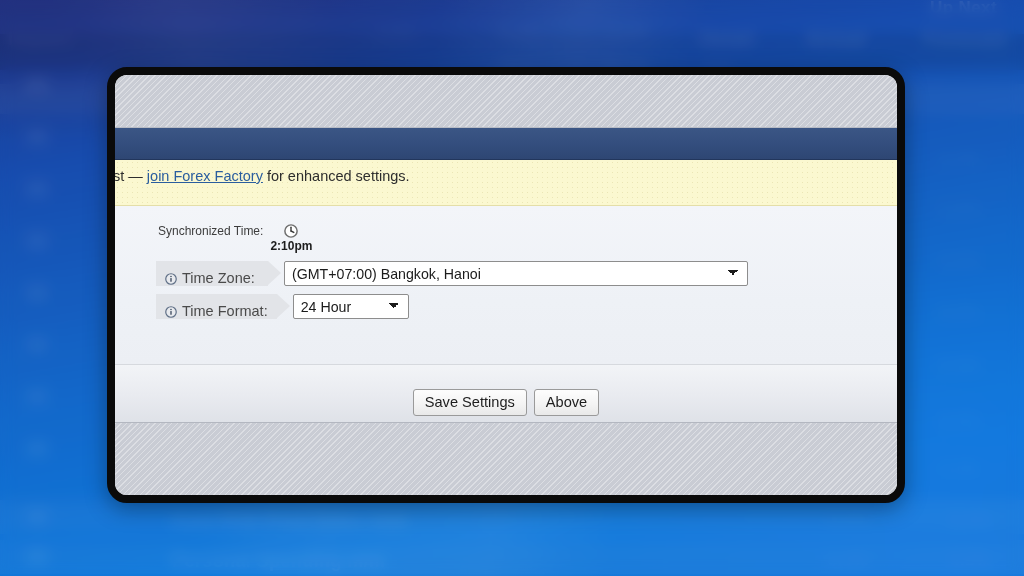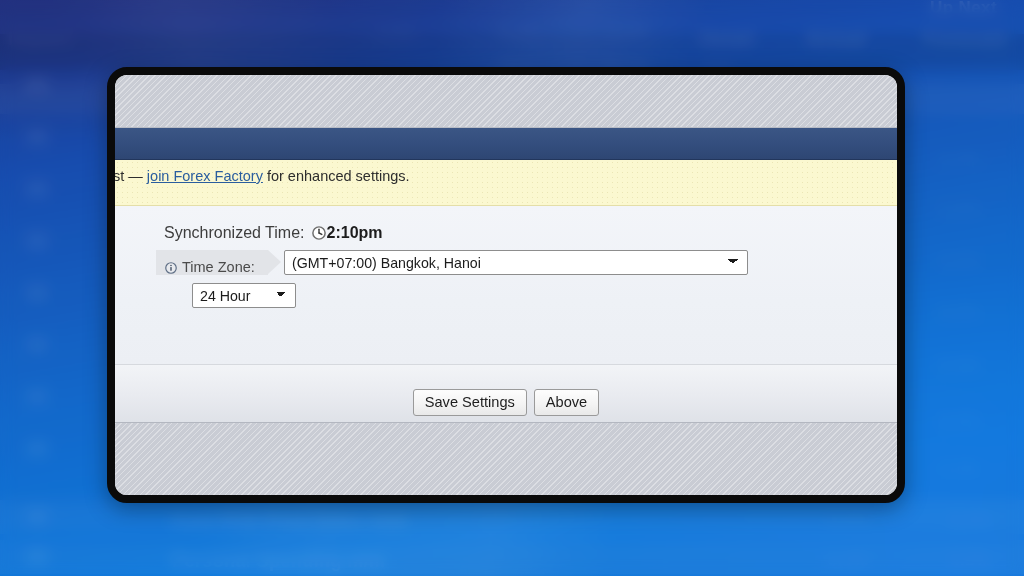--- a/index.html
+++ b/index.html
@@ -149,34 +149,35 @@
 
   
   .body {
     flex: 1 1 auto;
     background: linear-gradient(180deg, #f3f5f9 0%, #eef1f6 60%, #eceff4 100%);
     padding: 18px 0 0 41px;
     overflow: hidden;
   }
 
   .sync-line {
-    font-size: 16px;
+    font-size: 12px;
     color: #3a3a3a;
-    margin: 0 0 8px 8px;
+    margin: 0 0 8px 2px;
     display: flex;
     align-items: flex-start;
     gap: 7px;
   }
   .sync-label { color: #3d3d3d; }
   .sync-value {
     font-weight: bold;
     color: #1d1d1d;
     display: inline-flex;
     align-items: center;
     gap: 1px;
+    flex-direction: column;
   }
   .clock-icon {
     display: inline-block;
     width: 14px;
     height: 14px;
     position: relative;
     flex: none;
   }
 
   .desc {
@@ -245,21 +246,21 @@
     background-image:
       linear-gradient(45deg, transparent 50%, #1b1b1b 50%),
       linear-gradient(135deg, #1b1b1b 50%, transparent 50%);
     background-position:
       calc(100% - 14px) calc(50% - 1px),
       calc(100% - 9px) calc(50% - 1px);
     background-size: 5px 5px, 5px 5px;
     background-repeat: no-repeat;
   }
   .sel-tz { width: 464px; }
-  .sel-tf { width: 104px; margin-left: 36px; }
+  .sel-tf { width: 116px; }
 
   
   .footer {
     flex: none;
     height: 57px;
     background: linear-gradient(180deg, #f2f4f7 0%, #e9ebf0 52%, #dfe2e8 100%);
     border-top: 1px solid #d6d9de;
     display: flex;
     align-items: center;
     justify-content: center;
@@ -388,20 +389,30 @@
               </svg>
             </span>
             <span>Time Zone:</span>
           </div>
           <select class="sel sel-tz">
             <option>(GMT+07:00) Bangkok, Hanoi</option>
           </select>
         </div>
 
         <div class="form-row">
+          <div class="tag-label">
+            <span class="info-icon">
+              <svg viewBox="0 0 16 16" width="12" height="12" aria-hidden="true">
+                <circle cx="8" cy="8" r="7" fill="#e8eaee" stroke="#5f6f86" stroke-width="1.6"></circle>
+                <circle cx="8" cy="4.6" r="1.05" fill="#3c4a5e"></circle>
+                <rect x="7.1" y="6.6" width="1.8" height="5.1" rx="0.8" fill="#3c4a5e"></rect>
+              </svg>
+            </span>
+            <span>Time Format:</span>
+          </div>
           <select class="sel sel-tf">
             <option>24 Hour</option>
           </select>
         </div>
 
       </div>
 
       <div class="footer">
         <button class="btn">Save Settings</button>
         <button class="btn">Above</button>

